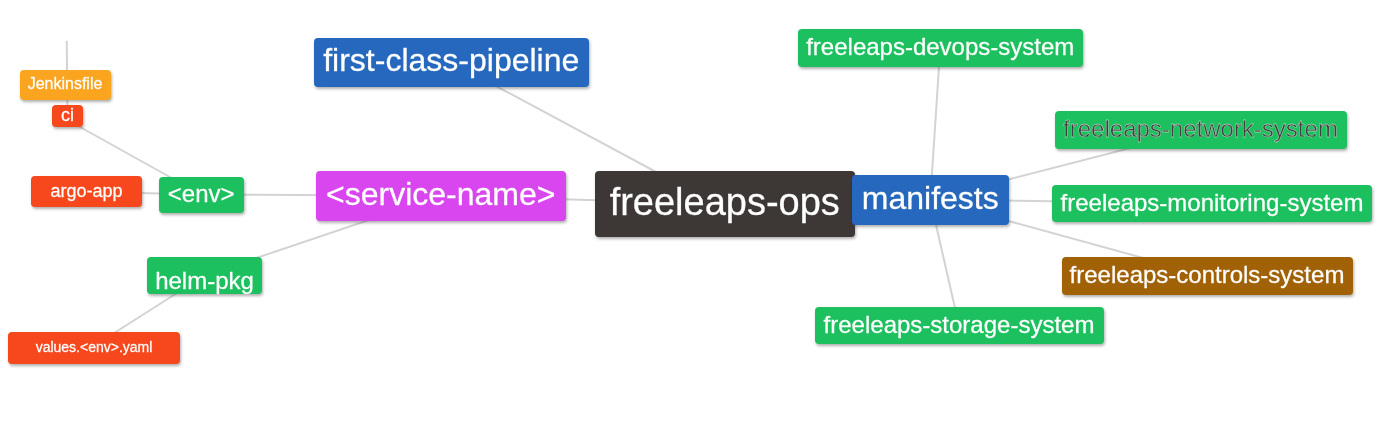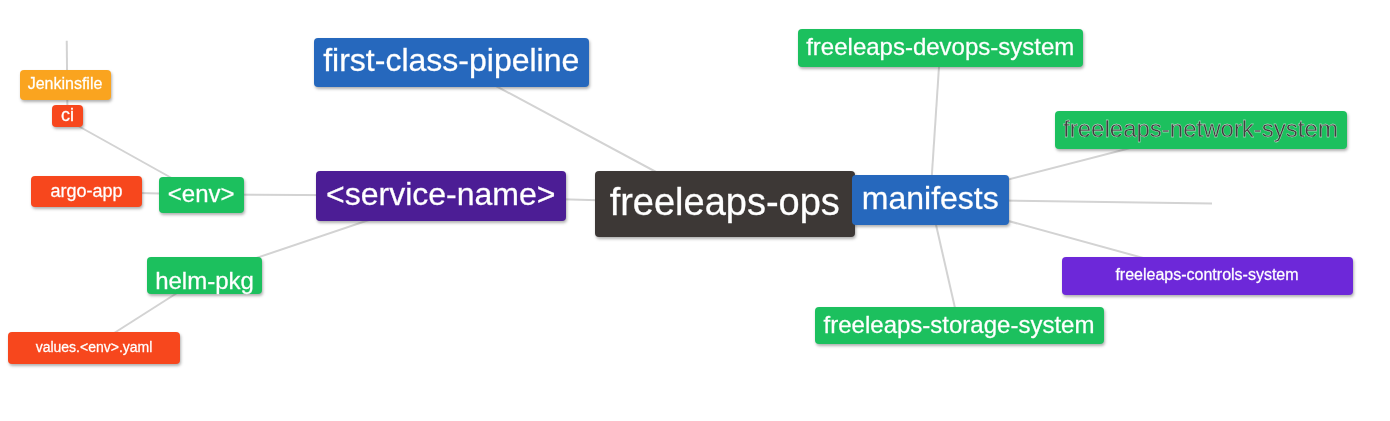--- a/index.html
+++ b/index.html
@@ -68,39 +68,42 @@
       <line x1="930.25" y1="199.5" x2="1212" y2="203.5" stroke="#d3d3d3" stroke-width="2"></line>
       <line x1="930.25" y1="199.5" x2="1207" y2="275.5" stroke="#d3d3d3" stroke-width="2"></line>
       <line x1="930.25" y1="199.5" x2="959" y2="325.5" stroke="#d3d3d3" stroke-width="2"></line>
     </svg>
 <div class="node lvl-root" style="left: 595px; top: 170.5px; width: 259.5px; height: 66px; background: rgb(61, 56, 54); font-size: 38px; color: rgb(255, 255, 255);">
       <span>freeleaps-ops</span>
     </div>
     <div class="node lvl-level1" style="left: 313.5px; top: 37.5px; width: 275.5px; height: 49px; background: rgb(38, 104, 189); font-size: 32px; color: rgb(255, 255, 255);">
       <span>first-class-pipeline</span>
     </div>
-    <div class="node lvl-level1" style="left: 316px; top: 171px; width: 249.5px; height: 49.5px; background: #4c1d95; font-size: 32px; color: rgb(255, 255, 255);">
+    <div class="node lvl-level1" style="left: 316px; top: 171px; width: 249.5px; height: 49.5px; background: #d946ef; font-size: 32px; color: rgb(255, 255, 255);">
       <span>&lt;service-name&gt;</span>
     </div>
     <div class="node lvl-level2" style="left: 158.8px; top: 176.5px; width: 84.8px; height: 36px; background: rgb(28, 192, 94); font-size: 24px; color: rgb(255, 255, 255);">
       <span>&lt;env&gt;</span>
     </div>
     <div class="node lvl-level1" style="left: 851.5px; top: 174.5px; width: 157.5px; height: 50px; background: rgb(38, 104, 189); font-size: 32px; color: rgb(255, 255, 255);">
       <span>manifests</span>
     </div>
     <div class="node lvl-level2" style="left: 147px; top: 257px; width: 115px; height: 37px; background: rgb(28, 192, 94); font-size: 24px; color: rgb(255, 255, 255); align-items: flex-end;">
       <span>helm-pkg</span>
     </div>
     <div class="node lvl-level2" style="left: 797.5px; top: 29px; width: 285.5px; height: 37.5px; background: rgb(28, 192, 94); font-size: 24px; color: rgb(255, 255, 255);">
       <span>freeleaps-devops-system</span>
     </div>
     <div class="node lvl-level2" style="left: 1054.5px; top: 111px; width: 292px; height: 38px; background: rgb(28, 192, 94); font-size: 24px; color: #404040;">
       <span>freeleaps-network-system</span>
     </div>
-    <div class="node lvl-level2" style="left: 1061.5px; top: 256.5px; width: 291px; height: 38px; background: #6d28d9; font-size: 16px; color: rgb(255, 255, 255);">
+    <div class="node lvl-level2" style="left: 1052px; top: 185px; width: 320px; height: 37px; background: rgb(28, 192, 94); font-size: 24px; color: rgb(255, 255, 255);">
+      <span>freeleaps-monitoring-system</span>
+    </div>
+    <div class="node lvl-level2" style="left: 1061.5px; top: 256.5px; width: 291px; height: 38px; background: #a16207; font-size: 24px; color: rgb(255, 255, 255);">
       <span>freeleaps-controls-system</span>
     </div>
     <div class="node lvl-level2" style="left: 814.5px; top: 307px; width: 289px; height: 37px; background: rgb(28, 192, 94); font-size: 24px; color: rgb(255, 255, 255);">
       <span>freeleaps-storage-system</span>
     </div>
     <div class="node lvl-level3" style="left: 52px; top: 105px; width: 31px; height: 22px; background: rgb(247, 71, 29); font-size: 18px; color: rgb(255, 255, 255);">
       <span>ci</span>
     </div>
     <div class="node lvl-level3" style="left: 31px; top: 176px; width: 111px; height: 31px; background: rgb(247, 71, 29); font-size: 18px; color: rgb(255, 255, 255);">
       <span>argo-app</span>

